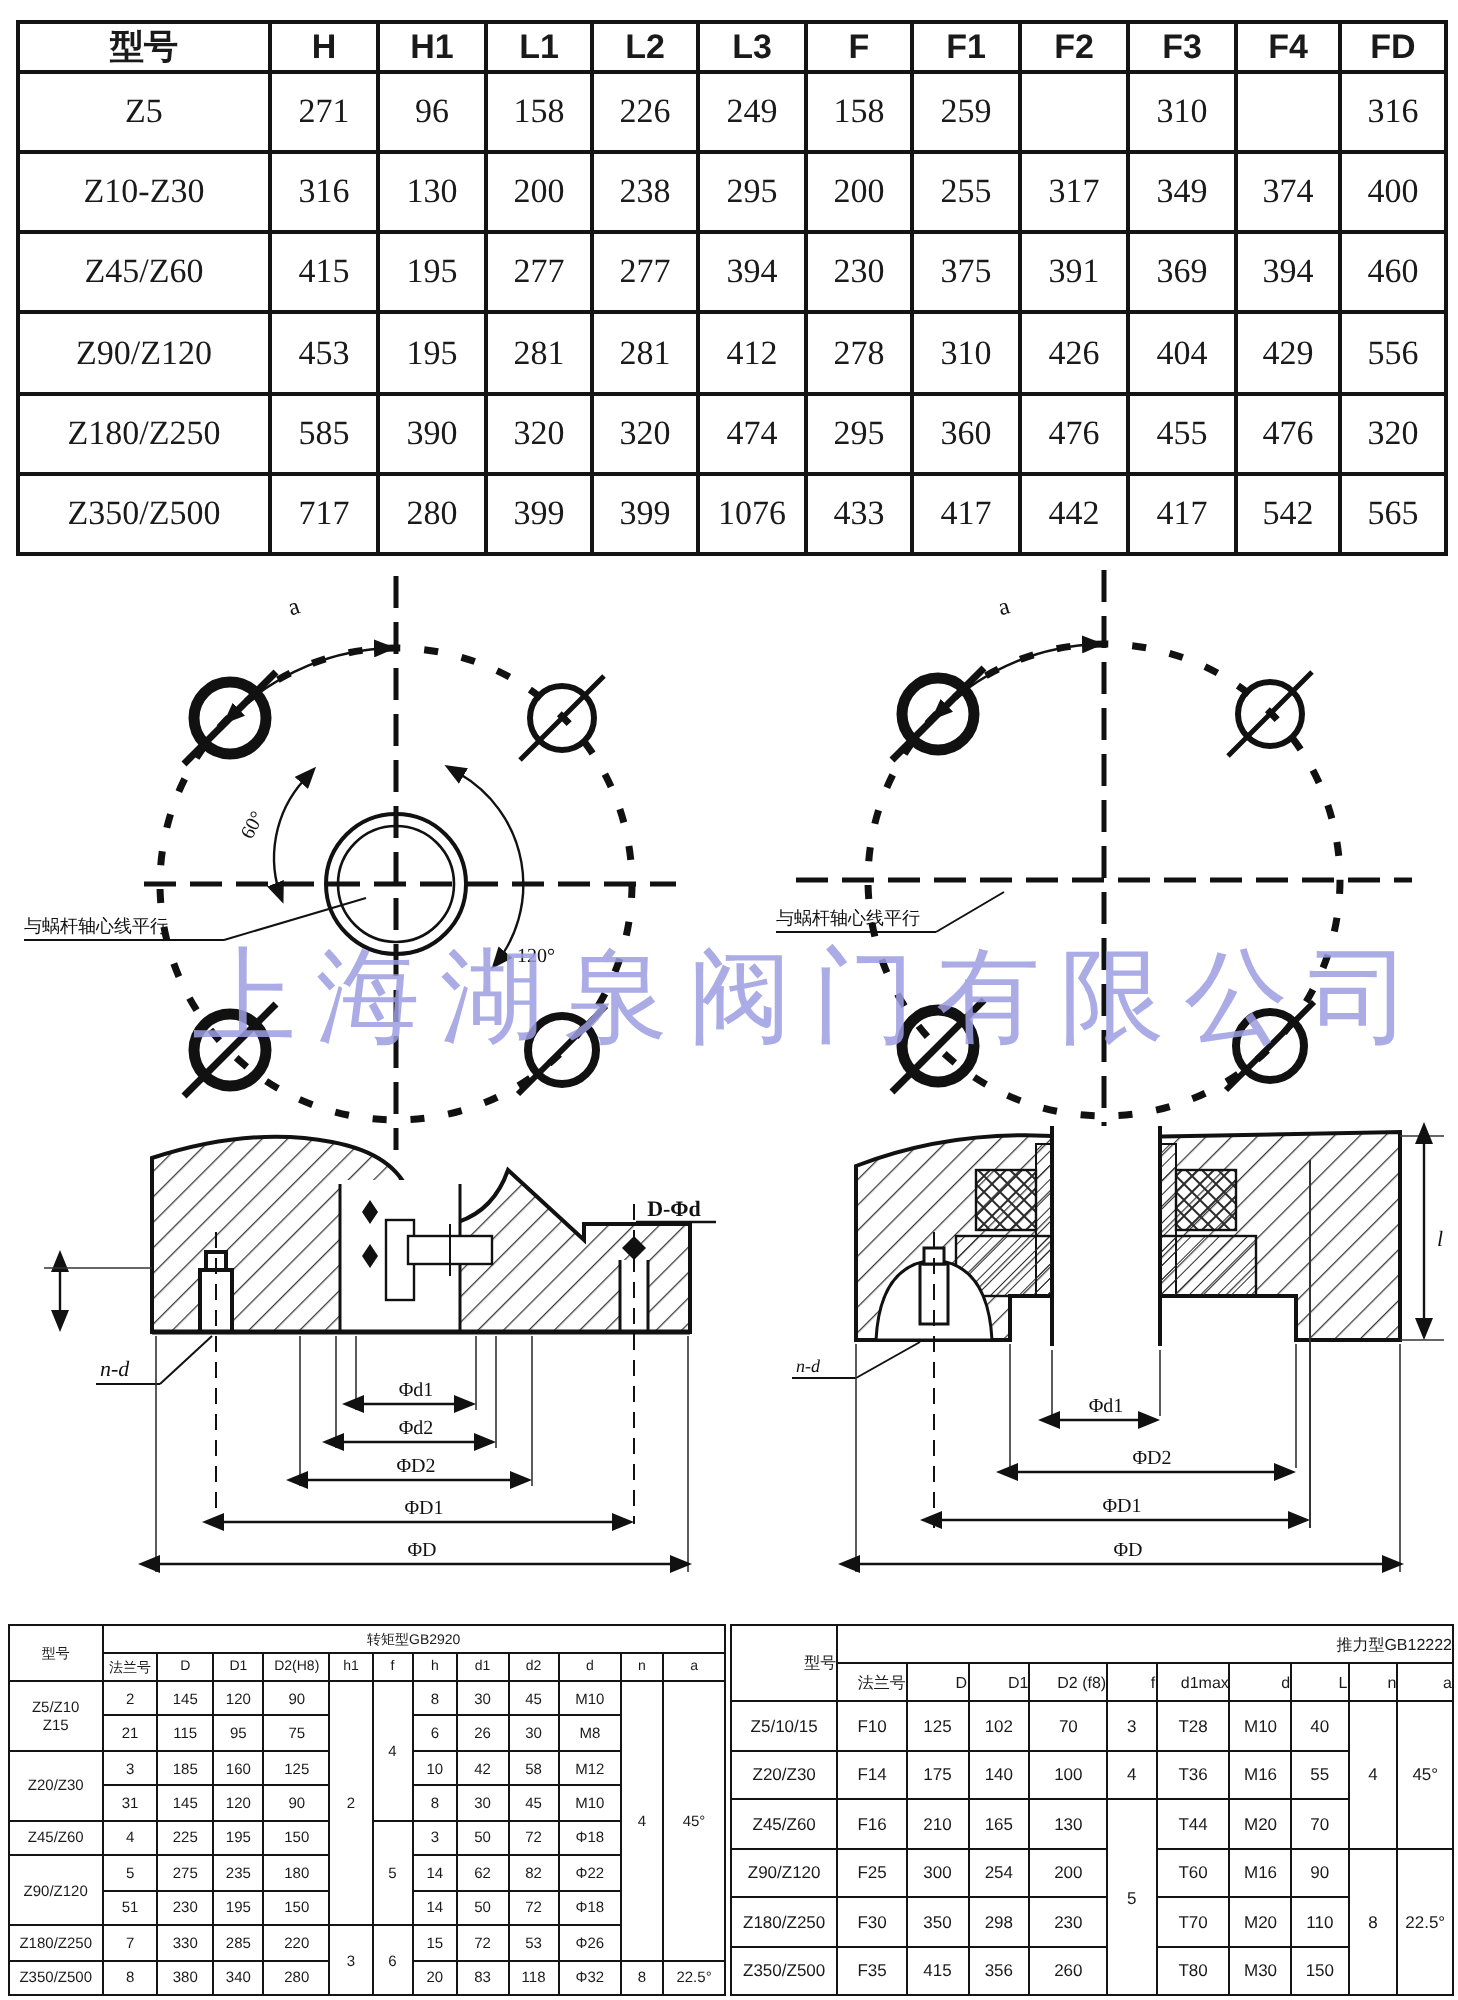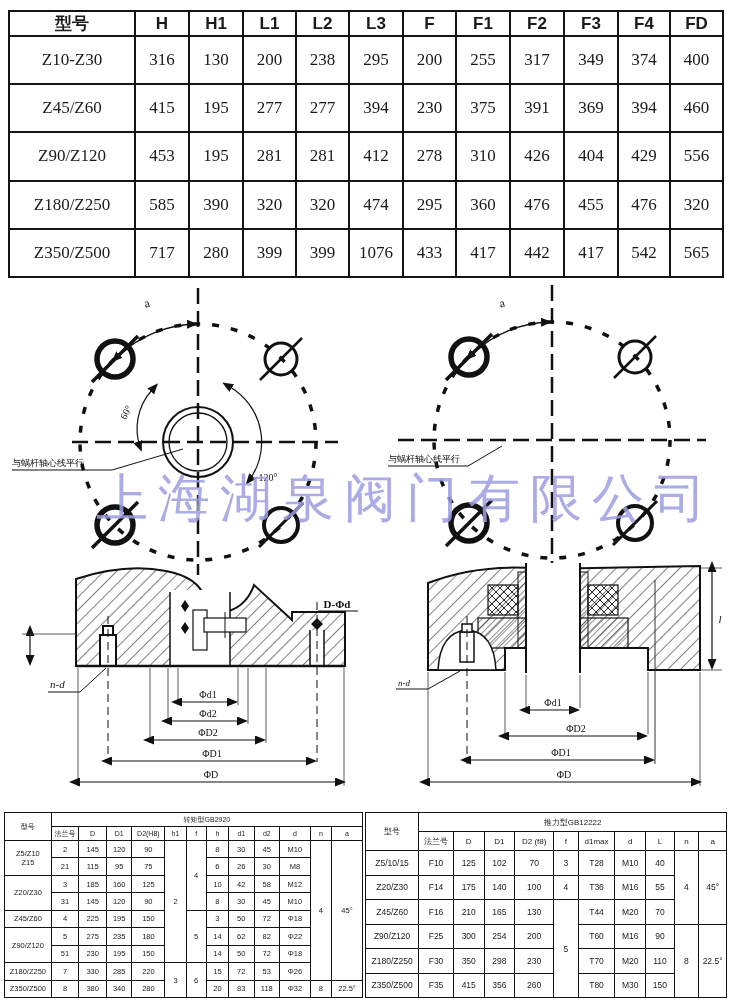--- a/index.html
+++ b/index.html
@@ -9,21 +9,21 @@
   .tbl-wrap table{border-collapse:collapse;table-layout:fixed;width:100%;height:100%;}
   .tbl-wrap th,.tbl-wrap td{border:2px solid #141414;text-align:center;vertical-align:middle;
         white-space:pre-line;overflow:hidden;padding:0;}
   .top-table{position:absolute;left:8px;top:10px;width:714px;height:268px;
         font-family:"Liberation Serif",serif;font-size:17px;}
   .top-table th{font-family:"Liberation Sans",sans-serif;font-weight:bold;font-size:17px;}
   .small-table th,.small-table td{border-width:1px;font-weight:normal;}
   .bl-table{position:absolute;left:4px;top:812px;width:359px;height:186px;font-size:7.5px;}
   .bl-table th{font-size:7px;height:13px;}
   .br-table{position:absolute;left:365px;top:812px;width:362px;height:186px;font-size:8.5px;}
-  .br-table th{font-size:8px;height:18px;}
+  .br-table th{font-size:8px;height:18px;text-align:right;}
   
   .watermark{position:absolute;left:96px;top:464px;z-index:5;font-size:52px;letter-spacing:10px;
         color:#9d9de2;opacity:.85;white-space:nowrap;font-family:Liberation Serif, serif;}
   
   .draw{position:absolute;left:0;top:280px;z-index:1;}
   svg text{font-family:"Liberation Serif",serif;fill:#111;}
 </style>
 </head>
 <body>
 
@@ -55,20 +55,34 @@
             <th>L3</th>
             <th>F</th>
             <th>F1</th>
             <th>F2</th>
             <th>F3</th>
             <th>F4</th>
             <th>FD</th>
           </tr>
         </thead>
         <tbody>
+          <tr>
+            <td>Z5</td>
+            <td>271</td>
+            <td>96</td>
+            <td>158</td>
+            <td>226</td>
+            <td>249</td>
+            <td>158</td>
+            <td>259</td>
+            <td></td>
+            <td>310</td>
+            <td></td>
+            <td>316</td>
+          </tr>
           <tr>
             <td>Z10-Z30</td>
             <td>316</td>
             <td>130</td>
             <td>200</td>
             <td>238</td>
             <td>295</td>
             <td>200</td>
             <td>255</td>
             <td>317</td>

